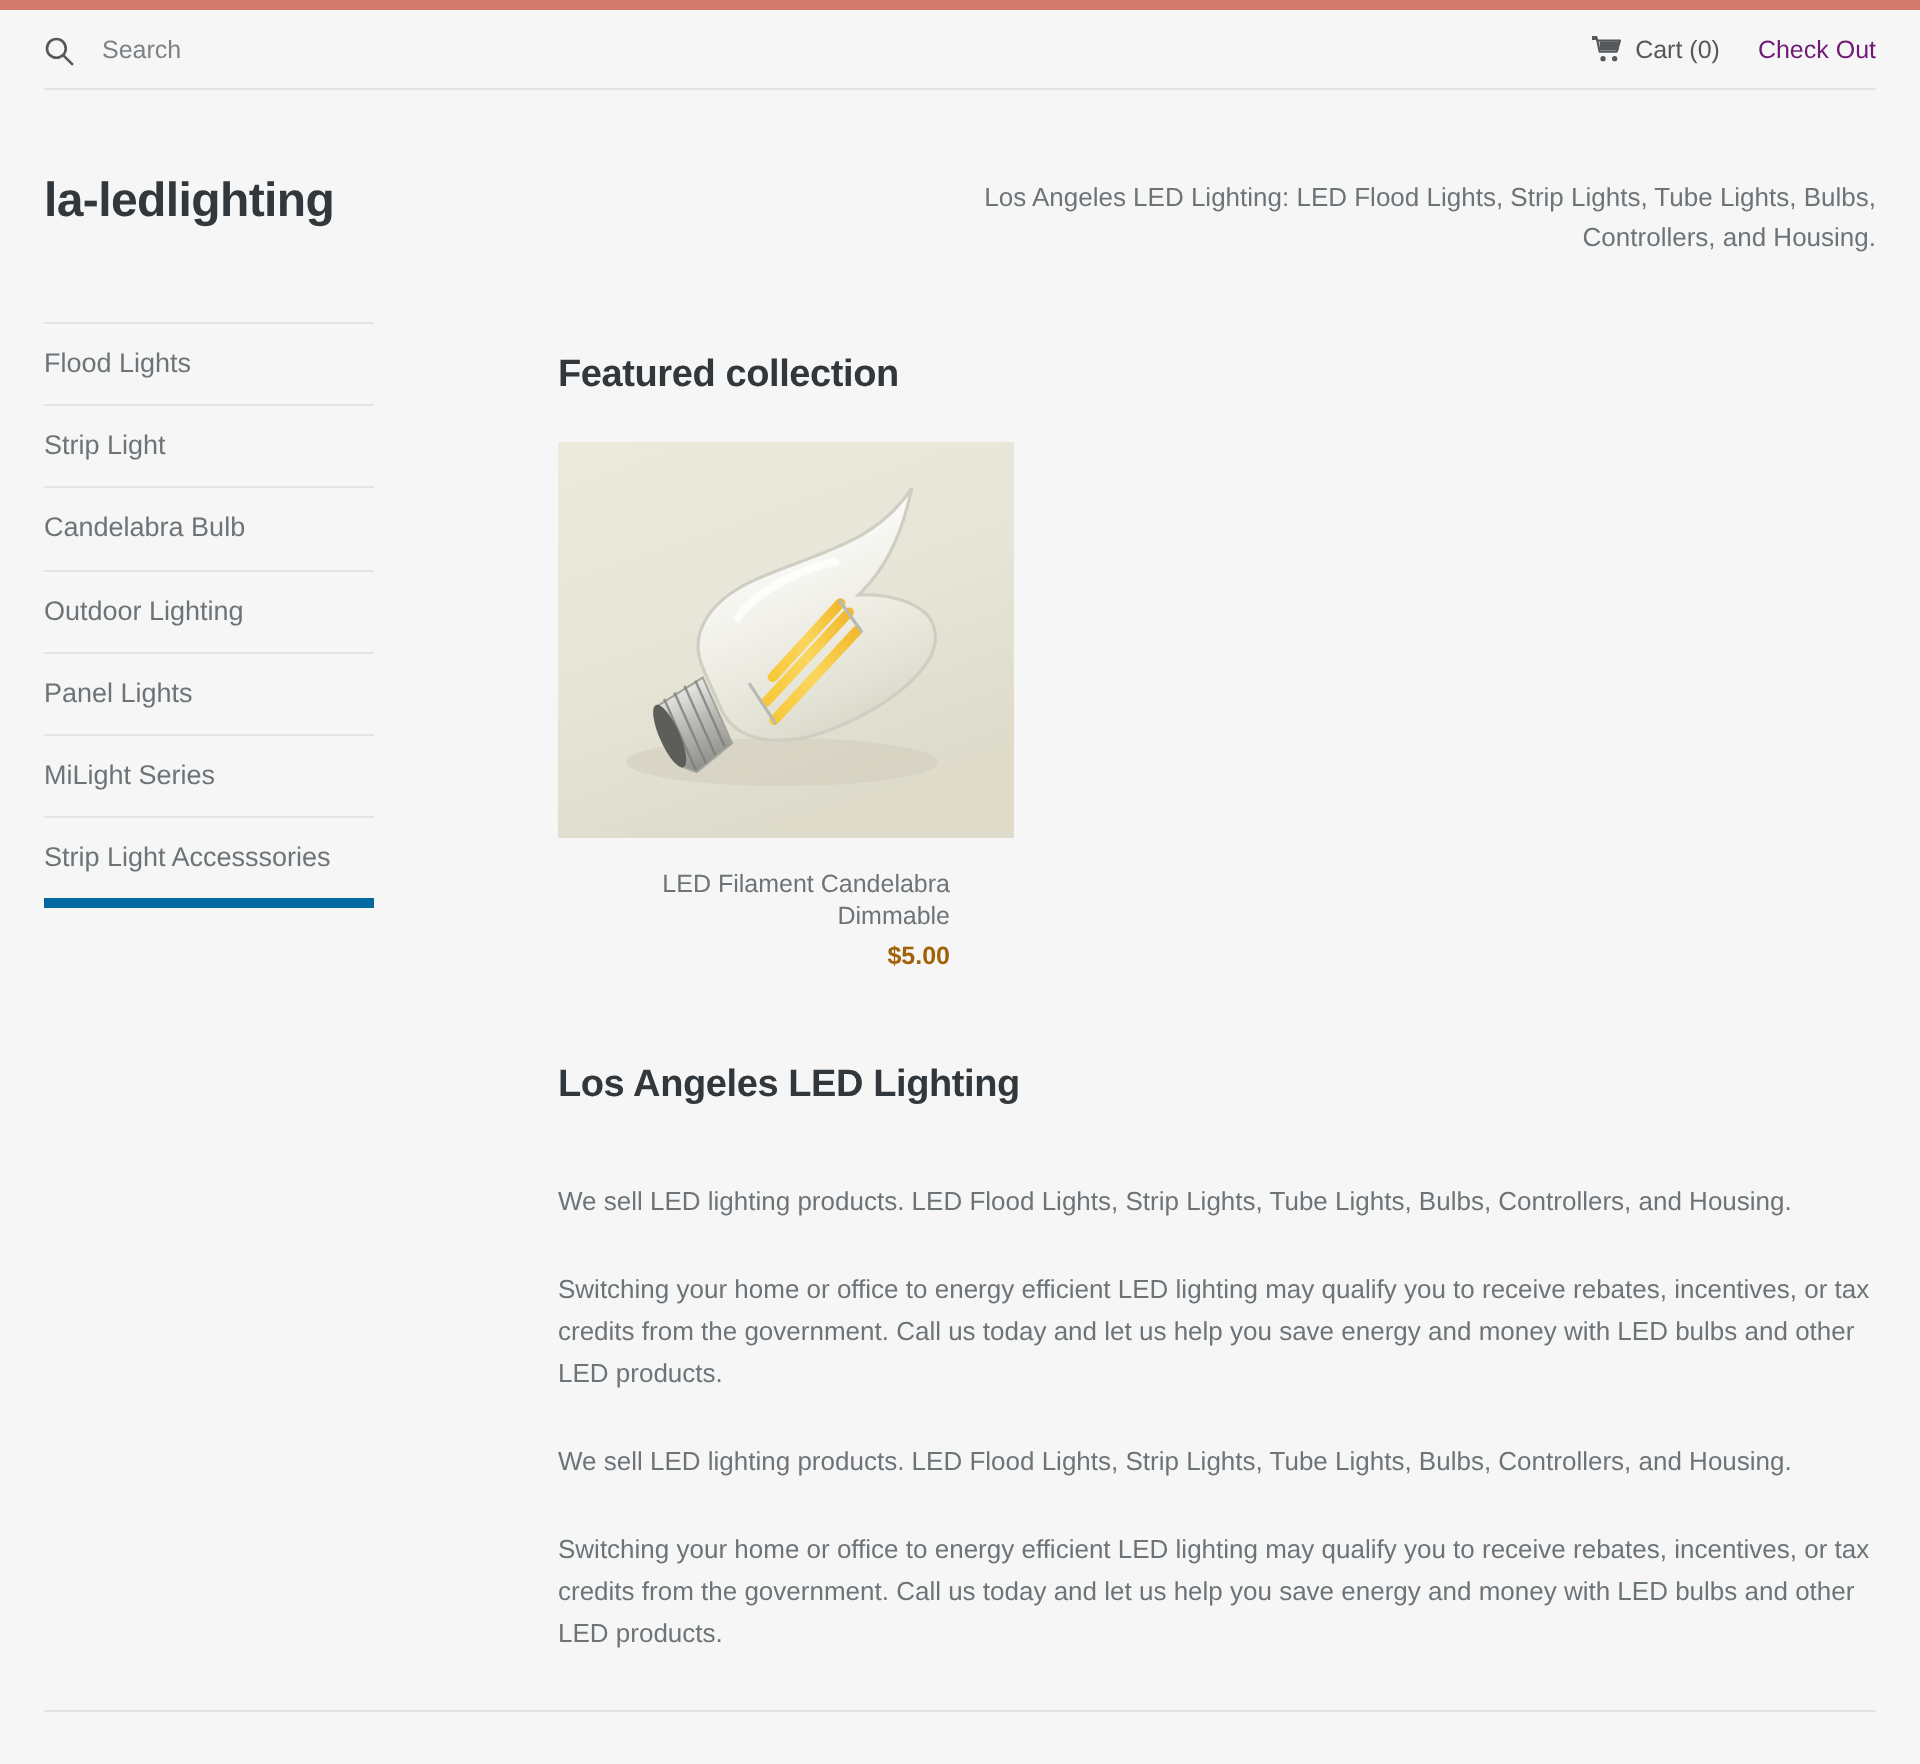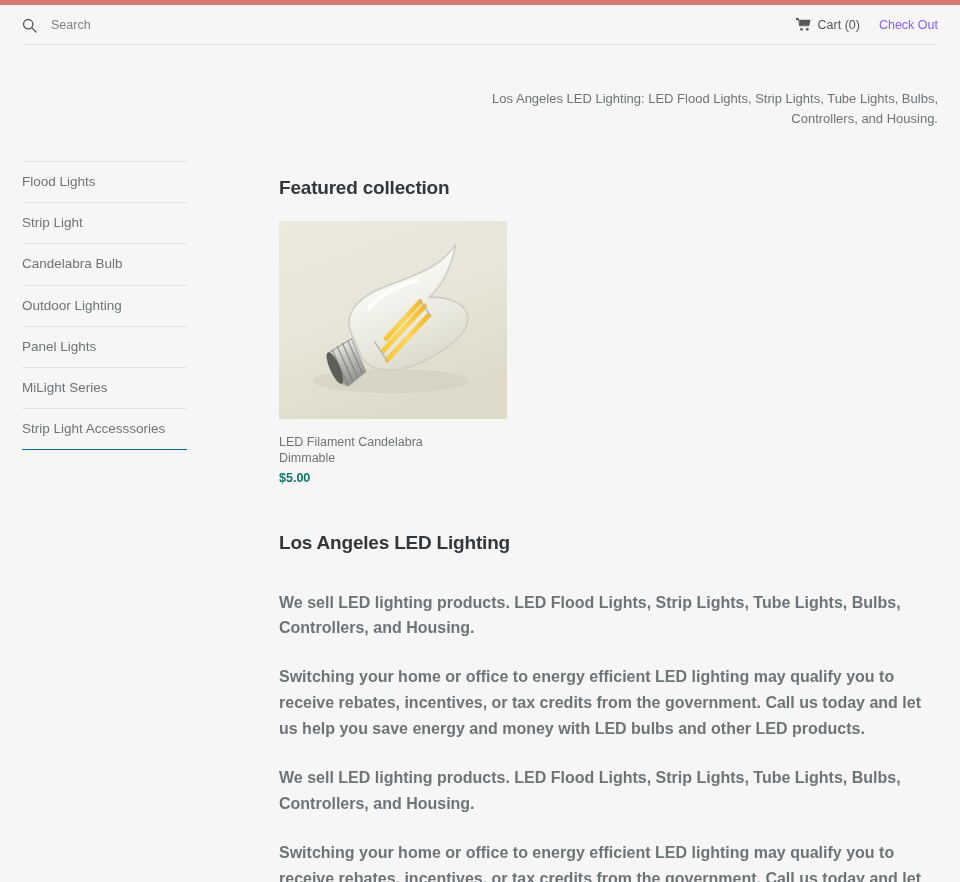--- a/index.html
+++ b/index.html
@@ -80,21 +80,21 @@
     color: #55595c;
   }
   .cart-icon {
     width: 15px;
     height: 14px;
     display: block;
     color: #55595c;
   }
   .checkout-link {
     text-decoration: none;
-    color: #8b5cf6;
+    color: #701a75;
     text-align: center;
   }
 
   
   .site-header {
     display: flex;
     align-items: flex-start;
     padding: 30px 22px 0 22px;
   }
   .site-title {
@@ -134,21 +134,21 @@
   .nav-item {
     display: block;
     border-top: 1px solid #e4e4e4;
     padding: 12px 0 12px 0;
     font-size: 13.5px;
     color: #6d7478;
     text-decoration: none;
     line-height: 1.2;
   }
   .nav-item:last-child {
-    border-bottom: 1px solid #0369a1;
+    border-bottom: 5px solid #0369a1;
   }
 
   
   .main-col {
     flex: 1;
     min-width: 0;
     padding-left: 22px;
   }
   .section-title {
     font-size: 19px;
@@ -157,21 +157,21 @@
     margin: 16px 0 22px 0;
     letter-spacing: -0.2px;
   }
 
   
   .product-grid {
     display: flex;
   }
   .product-card {
     width: 196px;
-    text-align: left;
+    text-align: right;
     text-decoration: none;
     color: inherit;
     display: block;
   }
   .product-photo {
     width: 228px;
     height: 198px;
     background: #e8e6d9;
     position: relative;
     overflow: hidden;
@@ -180,39 +180,38 @@
   .product-photo svg { display: block; width: 100%; height: 100%; }
   .product-title {
     font-size: 12.5px;
     color: #6d7478;
     margin-top: 15px;
     line-height: 1.3;
   }
   .product-price {
     font-size: 12.5px;
     font-weight: bold;
-    color: #0f766e;
+    color: #a16207;
     margin-top: 4px;
   }
 
   
   .rich-heading {
     font-size: 19px;
     font-weight: bold;
     color: #32373b;
     margin: 47px 0 36px 0;
     letter-spacing: -0.2px;
   }
   .rich-text p {
-    font-size: 16px;
+    font-size: 13px;
     line-height: 1.62;
     color: #6d7478;
     margin: 12px 0 23px 0;
     max-width: 720px;
-    font-weight: bold;
   }
   .rich-text p:last-child { margin-bottom: 0; }
 
   
   .site-footer {
     margin: 0 22px;
     border-top: 1px solid #e2e2e2;
     padding-top: 30px;
     margin-top: 28px;
     font-style: italic;
@@ -263,20 +262,21 @@
           <circle cx="13.6" cy="13.6" r="1.6"></circle>
         </svg>
       </span>
       <span>Cart (0)</span>
     </a>
     <a class="checkout-link" href="#">Check Out</a>
   </div>
 </div>
 
 <div class="site-header">
+  <h1 class="site-title">la-ledlighting</h1>
   <div class="tagline">Los Angeles LED Lighting: LED Flood Lights, Strip Lights, Tube Lights, Bulbs, Controllers, and Housing.</div>
 </div>
 
 <div class="page-body">
 
   <nav class="sidebar">
     <a class="nav-item" href="#">Flood Lights</a>
     <a class="nav-item" href="#">Strip Light</a>
     <a class="nav-item" href="#">Candelabra Bulb</a>
     <a class="nav-item" href="#">Outdoor Lighting</a>

